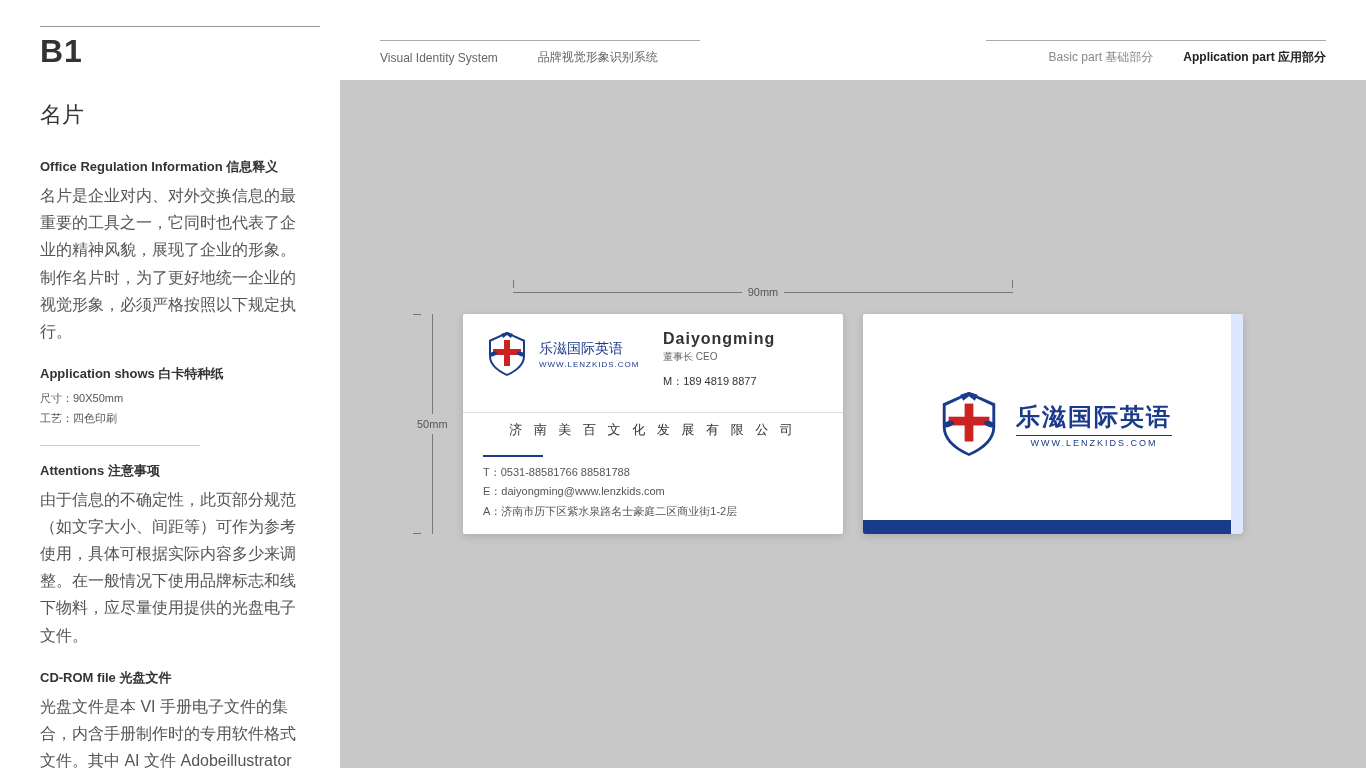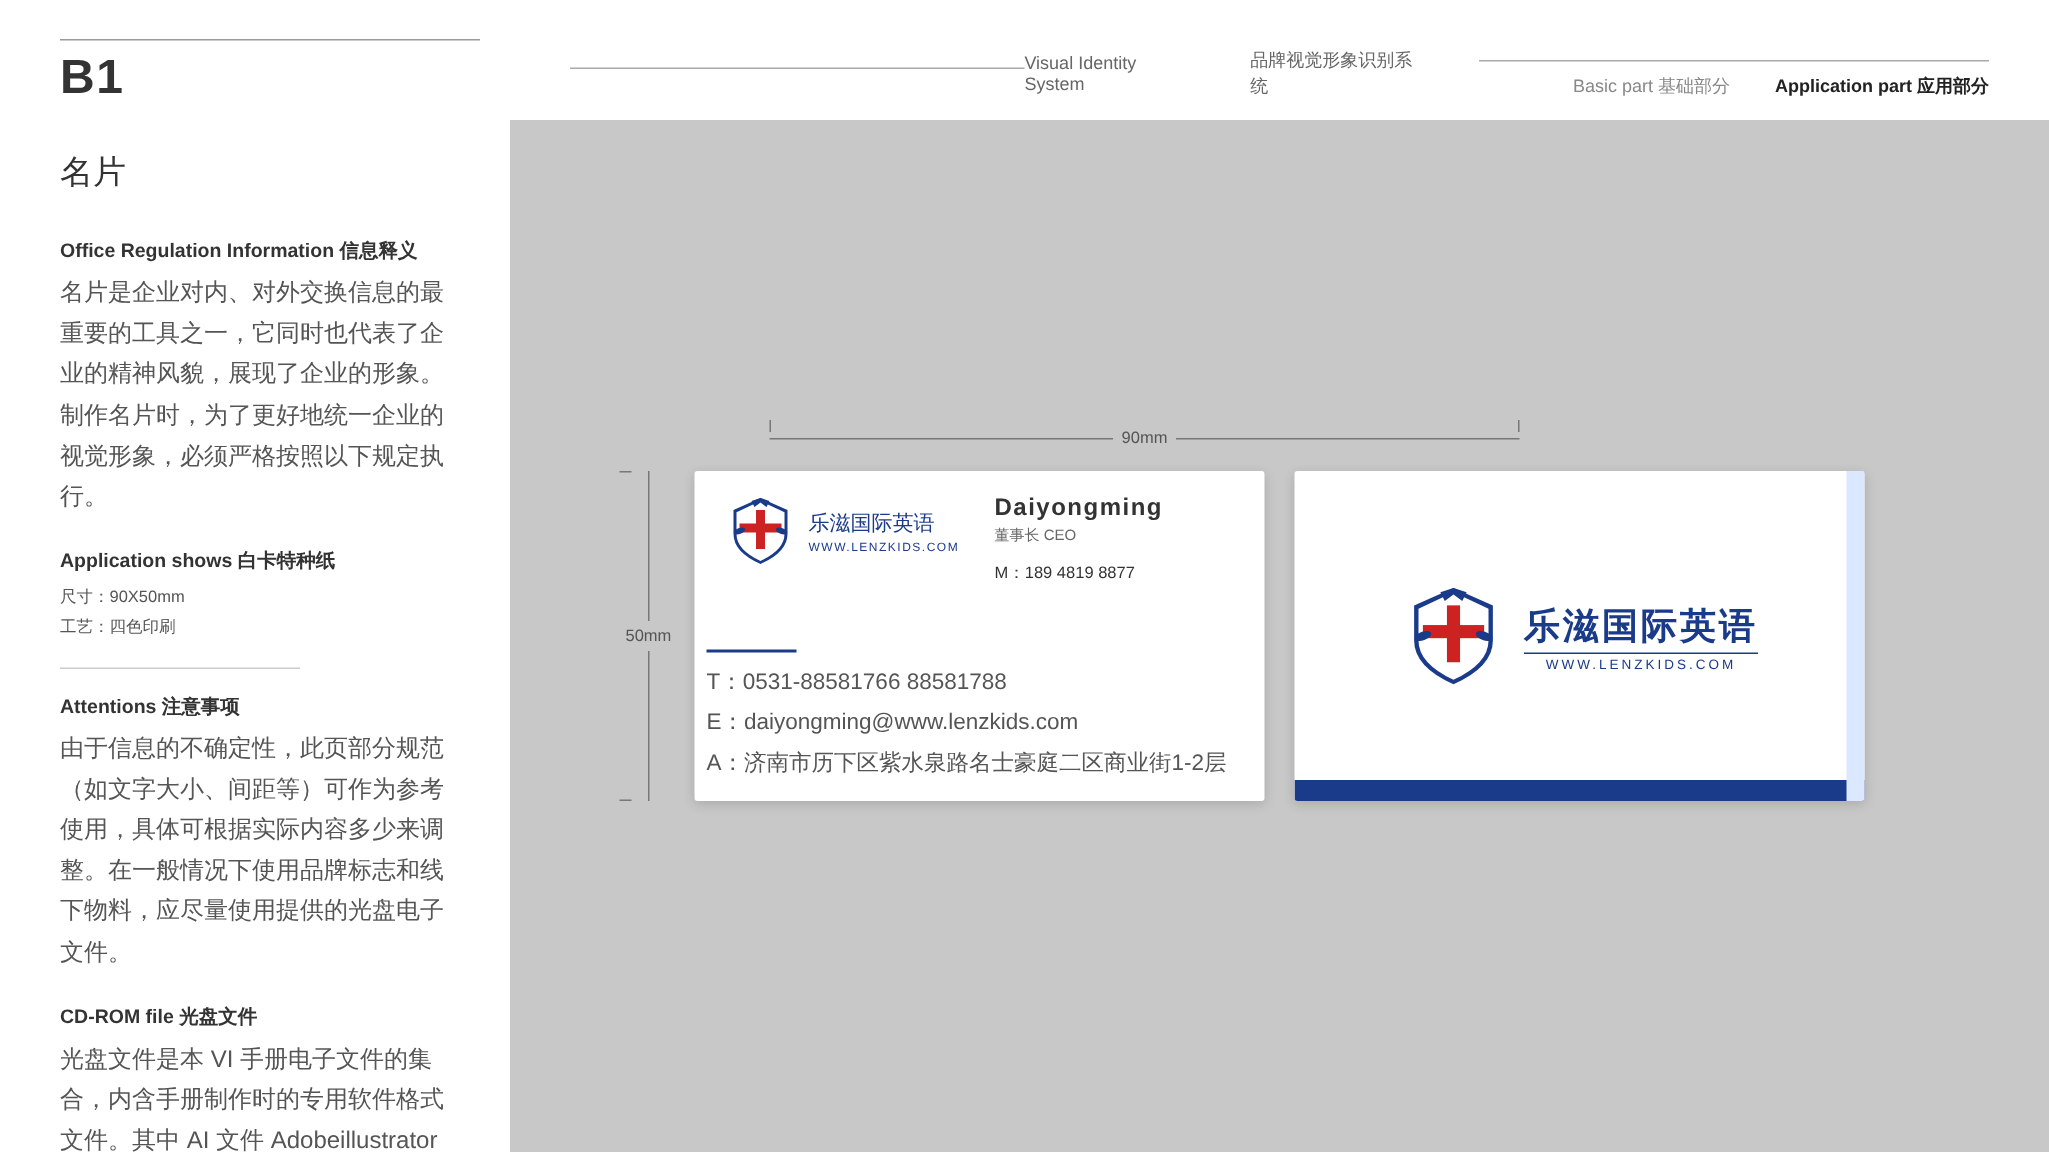--- a/index.html
+++ b/index.html
@@ -32,22 +32,21 @@
     }
     .header-b1 {
       font-size: 32px;
       font-weight: bold;
       color: #333;
       letter-spacing: 1px;
     }
     .header-center {
       flex: 1;
       display: flex;
-      flex-direction: row;
-      align-items: center;
+      flex-direction: column;
       padding-bottom: 4px;
     }
     .header-center-line {
       border-top: 1px solid #aaa;
       width: 320px;
       margin-bottom: 8px;
     }
     .header-center-labels {
       display: flex;
       gap: 40px;
@@ -185,22 +184,22 @@
     }
     .card-company-name {
       text-align: center;
       font-size: 13px;
       color: #333;
       letter-spacing: 4px;
       padding: 8px 20px;
       border-top: 1px solid #ddd;
     }
     .card-bottom-info {
-      padding: 8px 20px 12px 8px;
-      font-size: 15px;
+      padding: 8px 20px 12px 20px;
+      font-size: 11px;
       color: #555;
       line-height: 1.8;
     }
     .card-bottom-line {
       width: 60px;
       border-top: 2px solid #1a3a8a;
       margin-bottom: 6px;
     }
 
     
@@ -371,20 +370,21 @@
               </div>
             </div>
 
             <div class="card-name-section">
               <div class="card-person-name">Daiyongming</div>
               <div class="card-person-title">董事长 CEO</div>
               <div class="card-phone">M：189 4819 8877</div>
             </div>
           </div>
 
+          <div class="card-company-name">济 南 美 百 文 化 发 展 有 限 公 司</div>
 
           <div class="card-bottom-info">
             <div class="card-bottom-line"></div>
             <div>T：0531-88581766  88581788</div>
             <div>E：daiyongming@www.lenzkids.com</div>
             <div>A：济南市历下区紫水泉路名士豪庭二区商业街1-2层</div>
           </div>
         </div>
 
         <div class="business-card-back">

